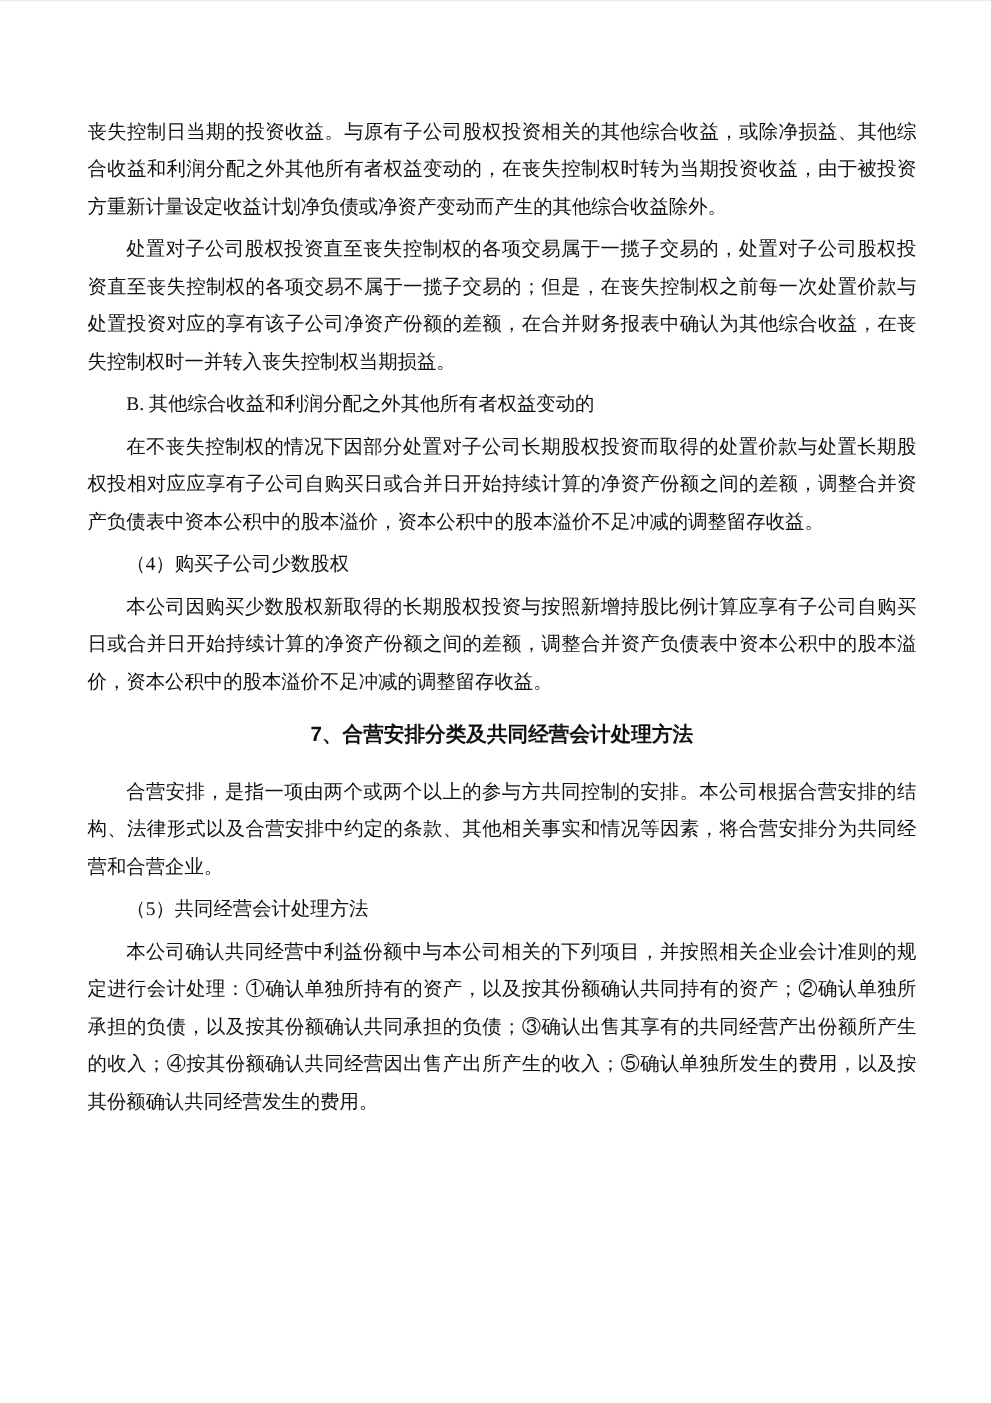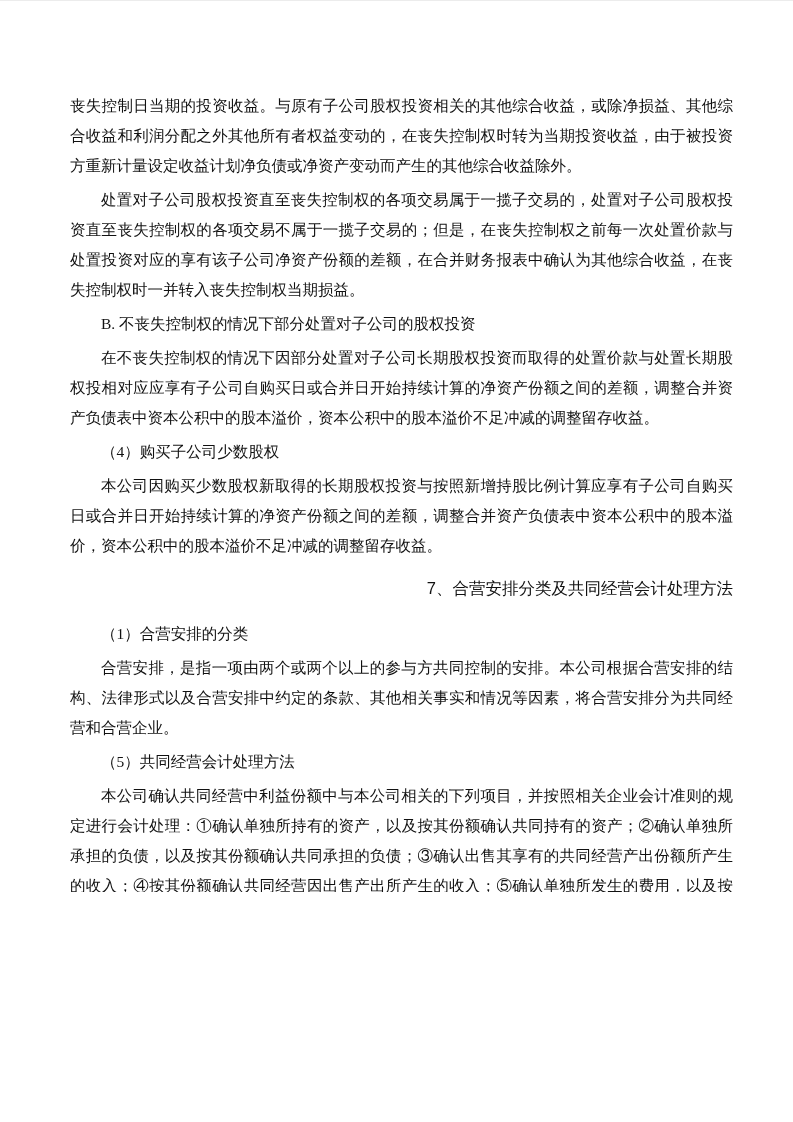--- a/index.html
+++ b/index.html
@@ -25,49 +25,48 @@
     line-height: 30px;
     text-align: justify;
     text-justify: inter-ideograph;
     word-break: break-all;
   }
   .indent {
     text-indent: 2em;
   }
   .heading {
     font-family: "Liberation Sans", "DejaVu Sans", sans-serif;
-    font-weight: normal;
+    font-weight: bold;
     font-size: 16.5px;
     line-height: 30px;
     margin: 12px 0 16px 0;
-    text-align: right;
+    text-align: center;
     text-indent: 0;
   }
 </style>
 </head>
 <body>
 
 <div class="page">
 
   <p class="para">丧失控制日当期的投资收益。与原有子公司股权投资相关的其他综合收益，或除净损益、其他综合收益和利润分配之外其他所有者权益变动的，在丧失控制权时转为当期投资收益，由于被投资方重新计量设定收益计划净负债或净资产变动而产生的其他综合收益除外。</p>
 
   <p class="para indent">处置对子公司股权投资直至丧失控制权的各项交易属于一揽子交易的，处置对子公司股权投资直至丧失控制权的各项交易不属于一揽子交易的；但是，在丧失控制权之前每一次处置价款与处置投资对应的享有该子公司净资产份额的差额，在合并财务报表中确认为其他综合收益，在丧失控制权时一并转入丧失控制权当期损益。</p>
 
 
-  <p class="para indent">B. 不丧失控制权的情况下部分处置对子公司的股权投资</p>
+  <p class="para indent">B. 其他综合收益和利润分配之外其他所有者权益变动的</p>
 
   <p class="para indent">在不丧失控制权的情况下因部分处置对子公司长期股权投资而取得的处置价款与处置长期股权投相对应应享有子公司自购买日或合并日开始持续计算的净资产份额之间的差额，调整合并资产负债表中资本公积中的股本溢价，资本公积中的股本溢价不足冲减的调整留存收益。</p>
 
   <p class="para indent">（4）购买子公司少数股权</p>
 
   <p class="para indent">本公司因购买少数股权新取得的长期股权投资与按照新增持股比例计算应享有子公司自购买日或合并日开始持续计算的净资产份额之间的差额，调整合并资产负债表中资本公积中的股本溢价，资本公积中的股本溢价不足冲减的调整留存收益。</p>
 
   <h2 class="heading">7、合营安排分类及共同经营会计处理方法</h2>
 
-  <p class="para indent">（1）合营安排的分类</p>
 
   <p class="para indent">合营安排，是指一项由两个或两个以上的参与方共同控制的安排。本公司根据合营安排的结构、法律形式以及合营安排中约定的条款、其他相关事实和情况等因素，将合营安排分为共同经营和合营企业。</p>
 
 
   <p class="para indent">（5）共同经营会计处理方法</p>
 
   <p class="para indent">本公司确认共同经营中利益份额中与本公司相关的下列项目，并按照相关企业会计准则的规定进行会计处理：①确认单独所持有的资产，以及按其份额确认共同持有的资产；②确认单独所承担的负债，以及按其份额确认共同承担的负债；③确认出售其享有的共同经营产出份额所产生的收入；④按其份额确认共同经营因出售产出所产生的收入；⑤确认单独所发生的费用，以及按其份额确认共同经营发生的费用。</p>
 
 </div>
 

